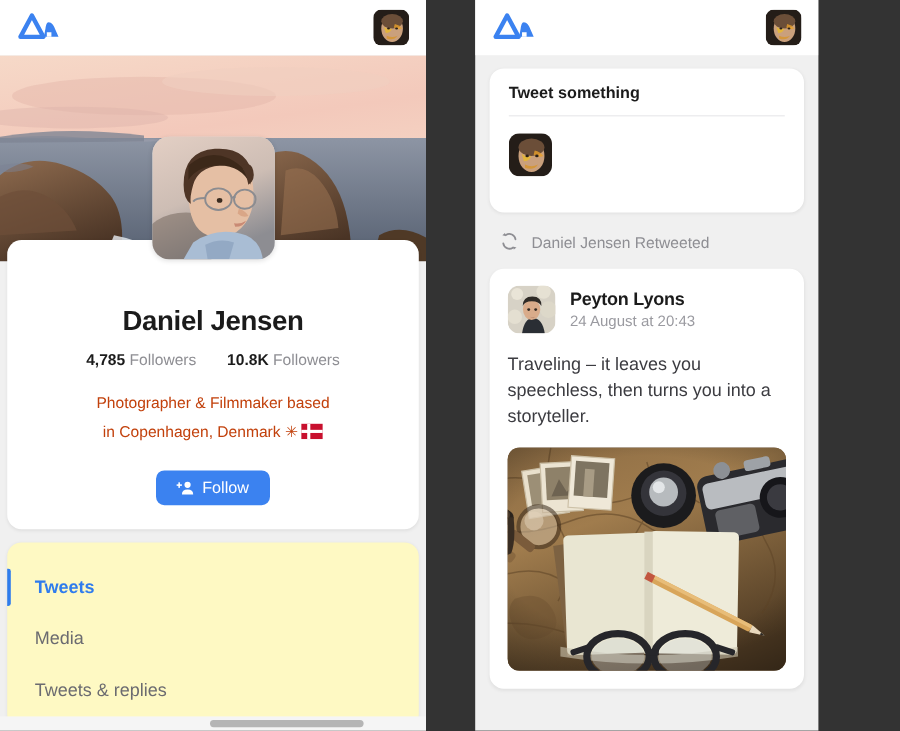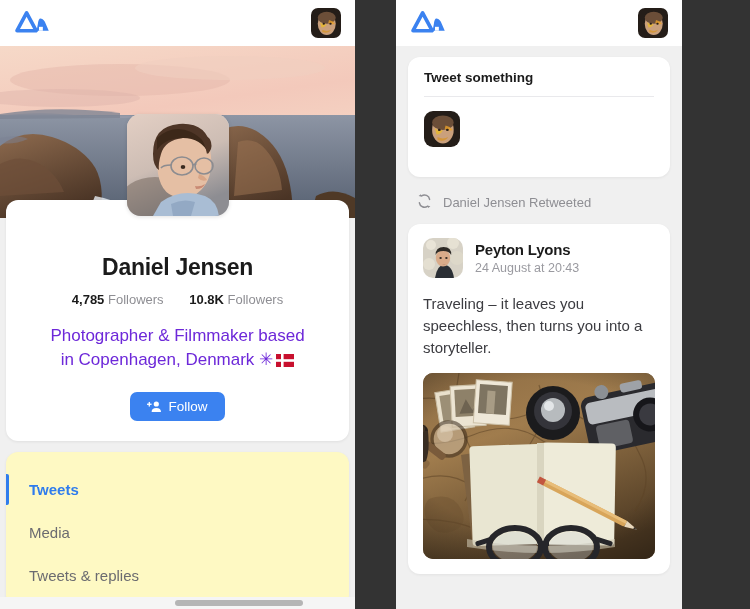--- a/index.html
+++ b/index.html
@@ -67,21 +67,21 @@
   .prof-name {
     font-size: 23px; font-weight: bold; color: #1b1b1b;
     letter-spacing: -0.3px;
     margin-bottom: 11px;
   }
   .stats { font-size: 13px; color: #8e8e93; }
   .stats .grp { margin: 0 11px; white-space: nowrap; }
   .stats b { color: #1b1b1b; font-weight: bold; }
   .bio {
     margin-top: 17px;
-    font-size: 17px; line-height: 24px; color: #6d28d9;
+    font-size: 13px; line-height: 24px; color: #c2410c;
   }
   .flag { display:inline-block; vertical-align:-2px; width:18px; height:13px; margin-left:3px; }
   .follow-wrap { margin-top: 20px; display:flex; justify-content:center; }
   .follow-btn {
     background: #3b82f0;
     color: #fff;
     border: none;
     border-radius: 7px;
     height: 29px;
     padding: 0 17px;

